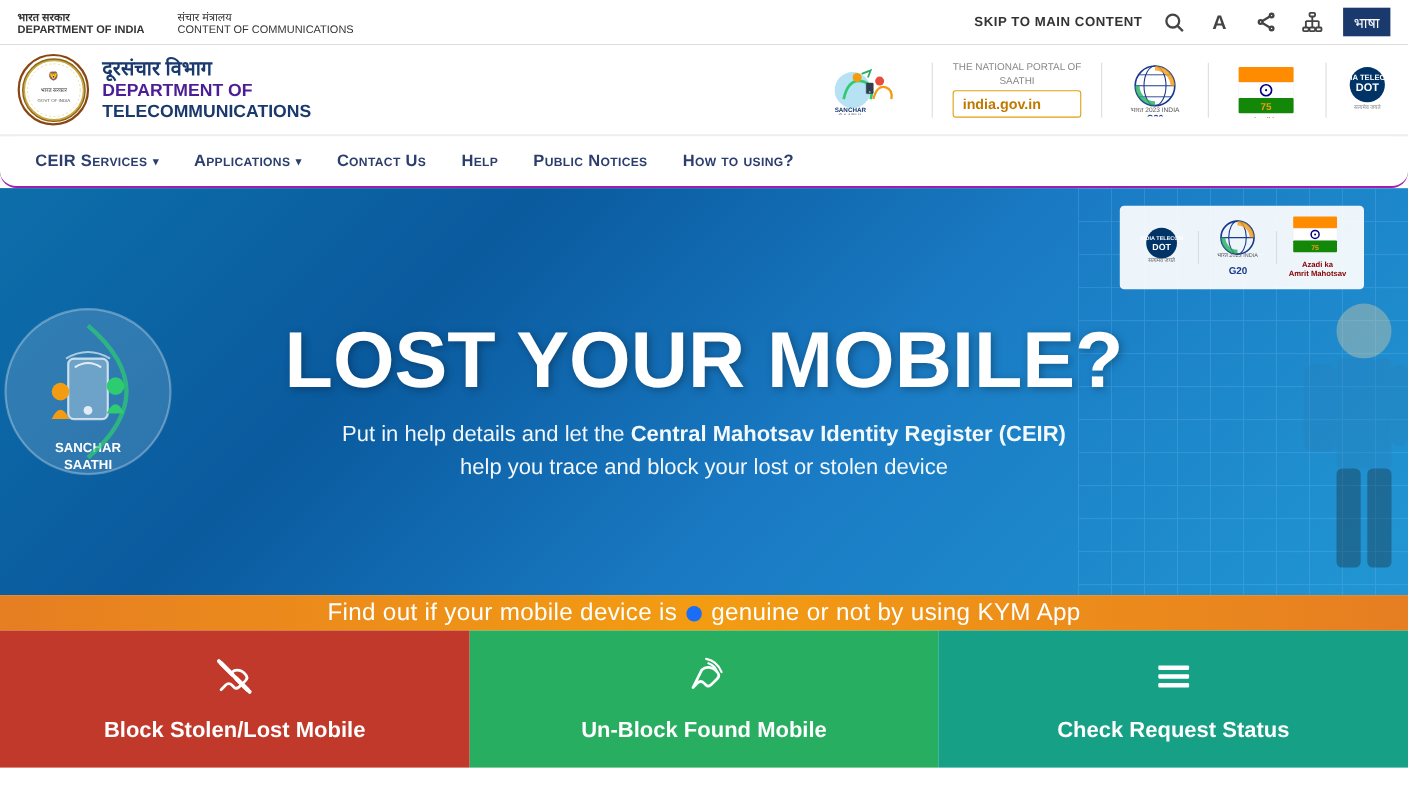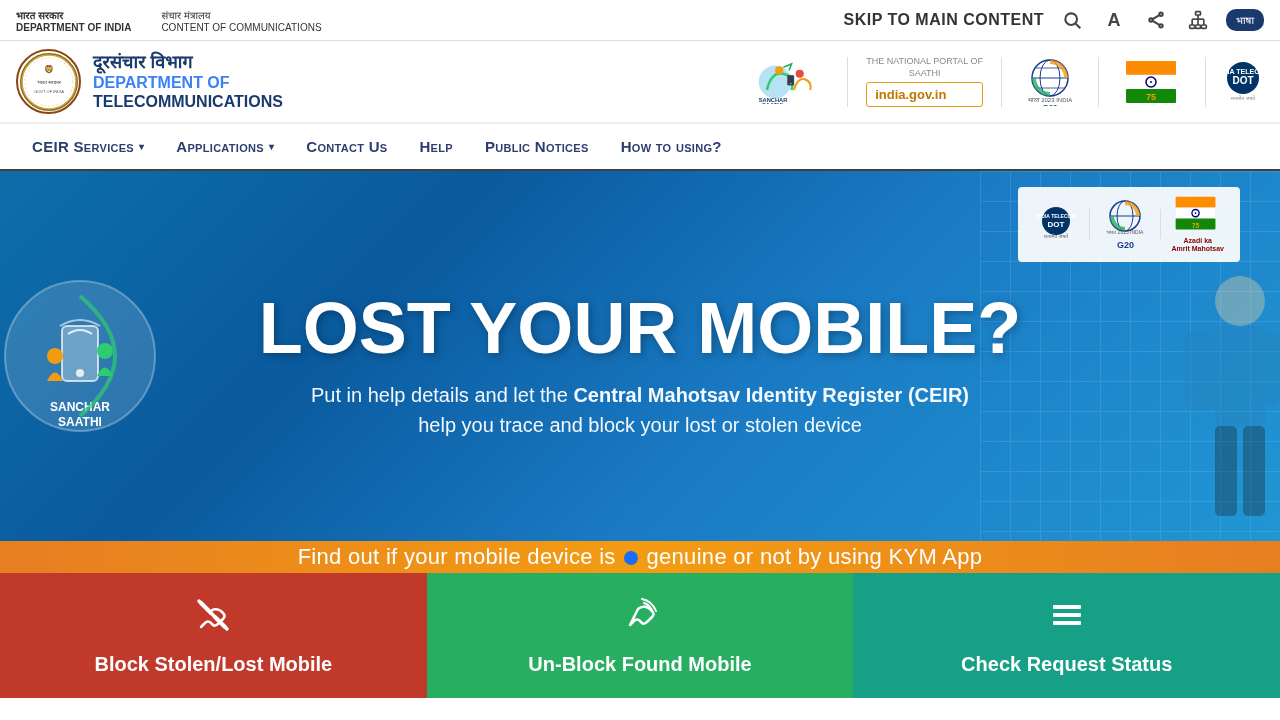--- a/index.html
+++ b/index.html
@@ -21,78 +21,79 @@
       color: #333;
     }
     .top-bar-left .gov-name { font-weight: bold; font-size: 10px; }
     .top-bar-left .ministry { font-size: 10px; }
     .top-bar-right {
       display: flex;
       align-items: center;
       gap: 14px;
     }
     .skip-link {
-      font-size: 16px;
+      font-size: 12px;
       color: #333;
       text-decoration: none;
       font-weight: 600;
       letter-spacing: 0.5px;
     }
     .top-icon {
       width: 28px;
       height: 28px;
       display: flex;
       align-items: center;
       justify-content: center;
       font-size: 16px;
       color: #444;
       cursor: pointer;
     }
     .bhasha-btn {
       background: #1a3a6e;
       color: #fff;
       border: none;
       padding: 4px 10px;
-      font-size: 10px;
+      font-size: 13px;
       cursor: pointer;
-      border-radius: 10px;
+      border-radius: 0;
     }
 
     
     .header {
       display: flex;
       align-items: center;
       padding: 8px 16px;
       background: #fff;
       border-bottom: 2px solid #eee;
     }
     .header-logo {
       display: flex;
       align-items: center;
       gap: 12px;
       flex: 1;
     }
     .dept-name { line-height: 1.2; }
     .dept-name .hindi { font-size: 18px; color: #1a3a6e; font-weight: bold; }
-    .dept-name .eng1 { font-size: 16px; color: #3b82f6; font-weight: bold; }
+    .dept-name .eng1 { font-size: 16px; color: #4c1d95; font-weight: bold; }
     .dept-name .eng2 { font-size: 16px; color: #1a3a6e; font-weight: bold; }
 
     .header-logos {
       display: flex;
       align-items: center;
       gap: 10px;
     }
 
     
     .nav {
       background: #fff;
-      border-bottom: 2px solid #404040;
+      border-bottom: 2px solid #a21caf;
       padding: 0 16px;
       display: flex;
       align-items: stretch;
+      border-radius: 15px;
     }
     .nav-item {
       padding: 14px 16px;
       font-size: 15px;
       color: #2c3e6e;
       font-weight: 600;
       cursor: pointer;
       display: flex;
       align-items: center;
       gap: 5px;

